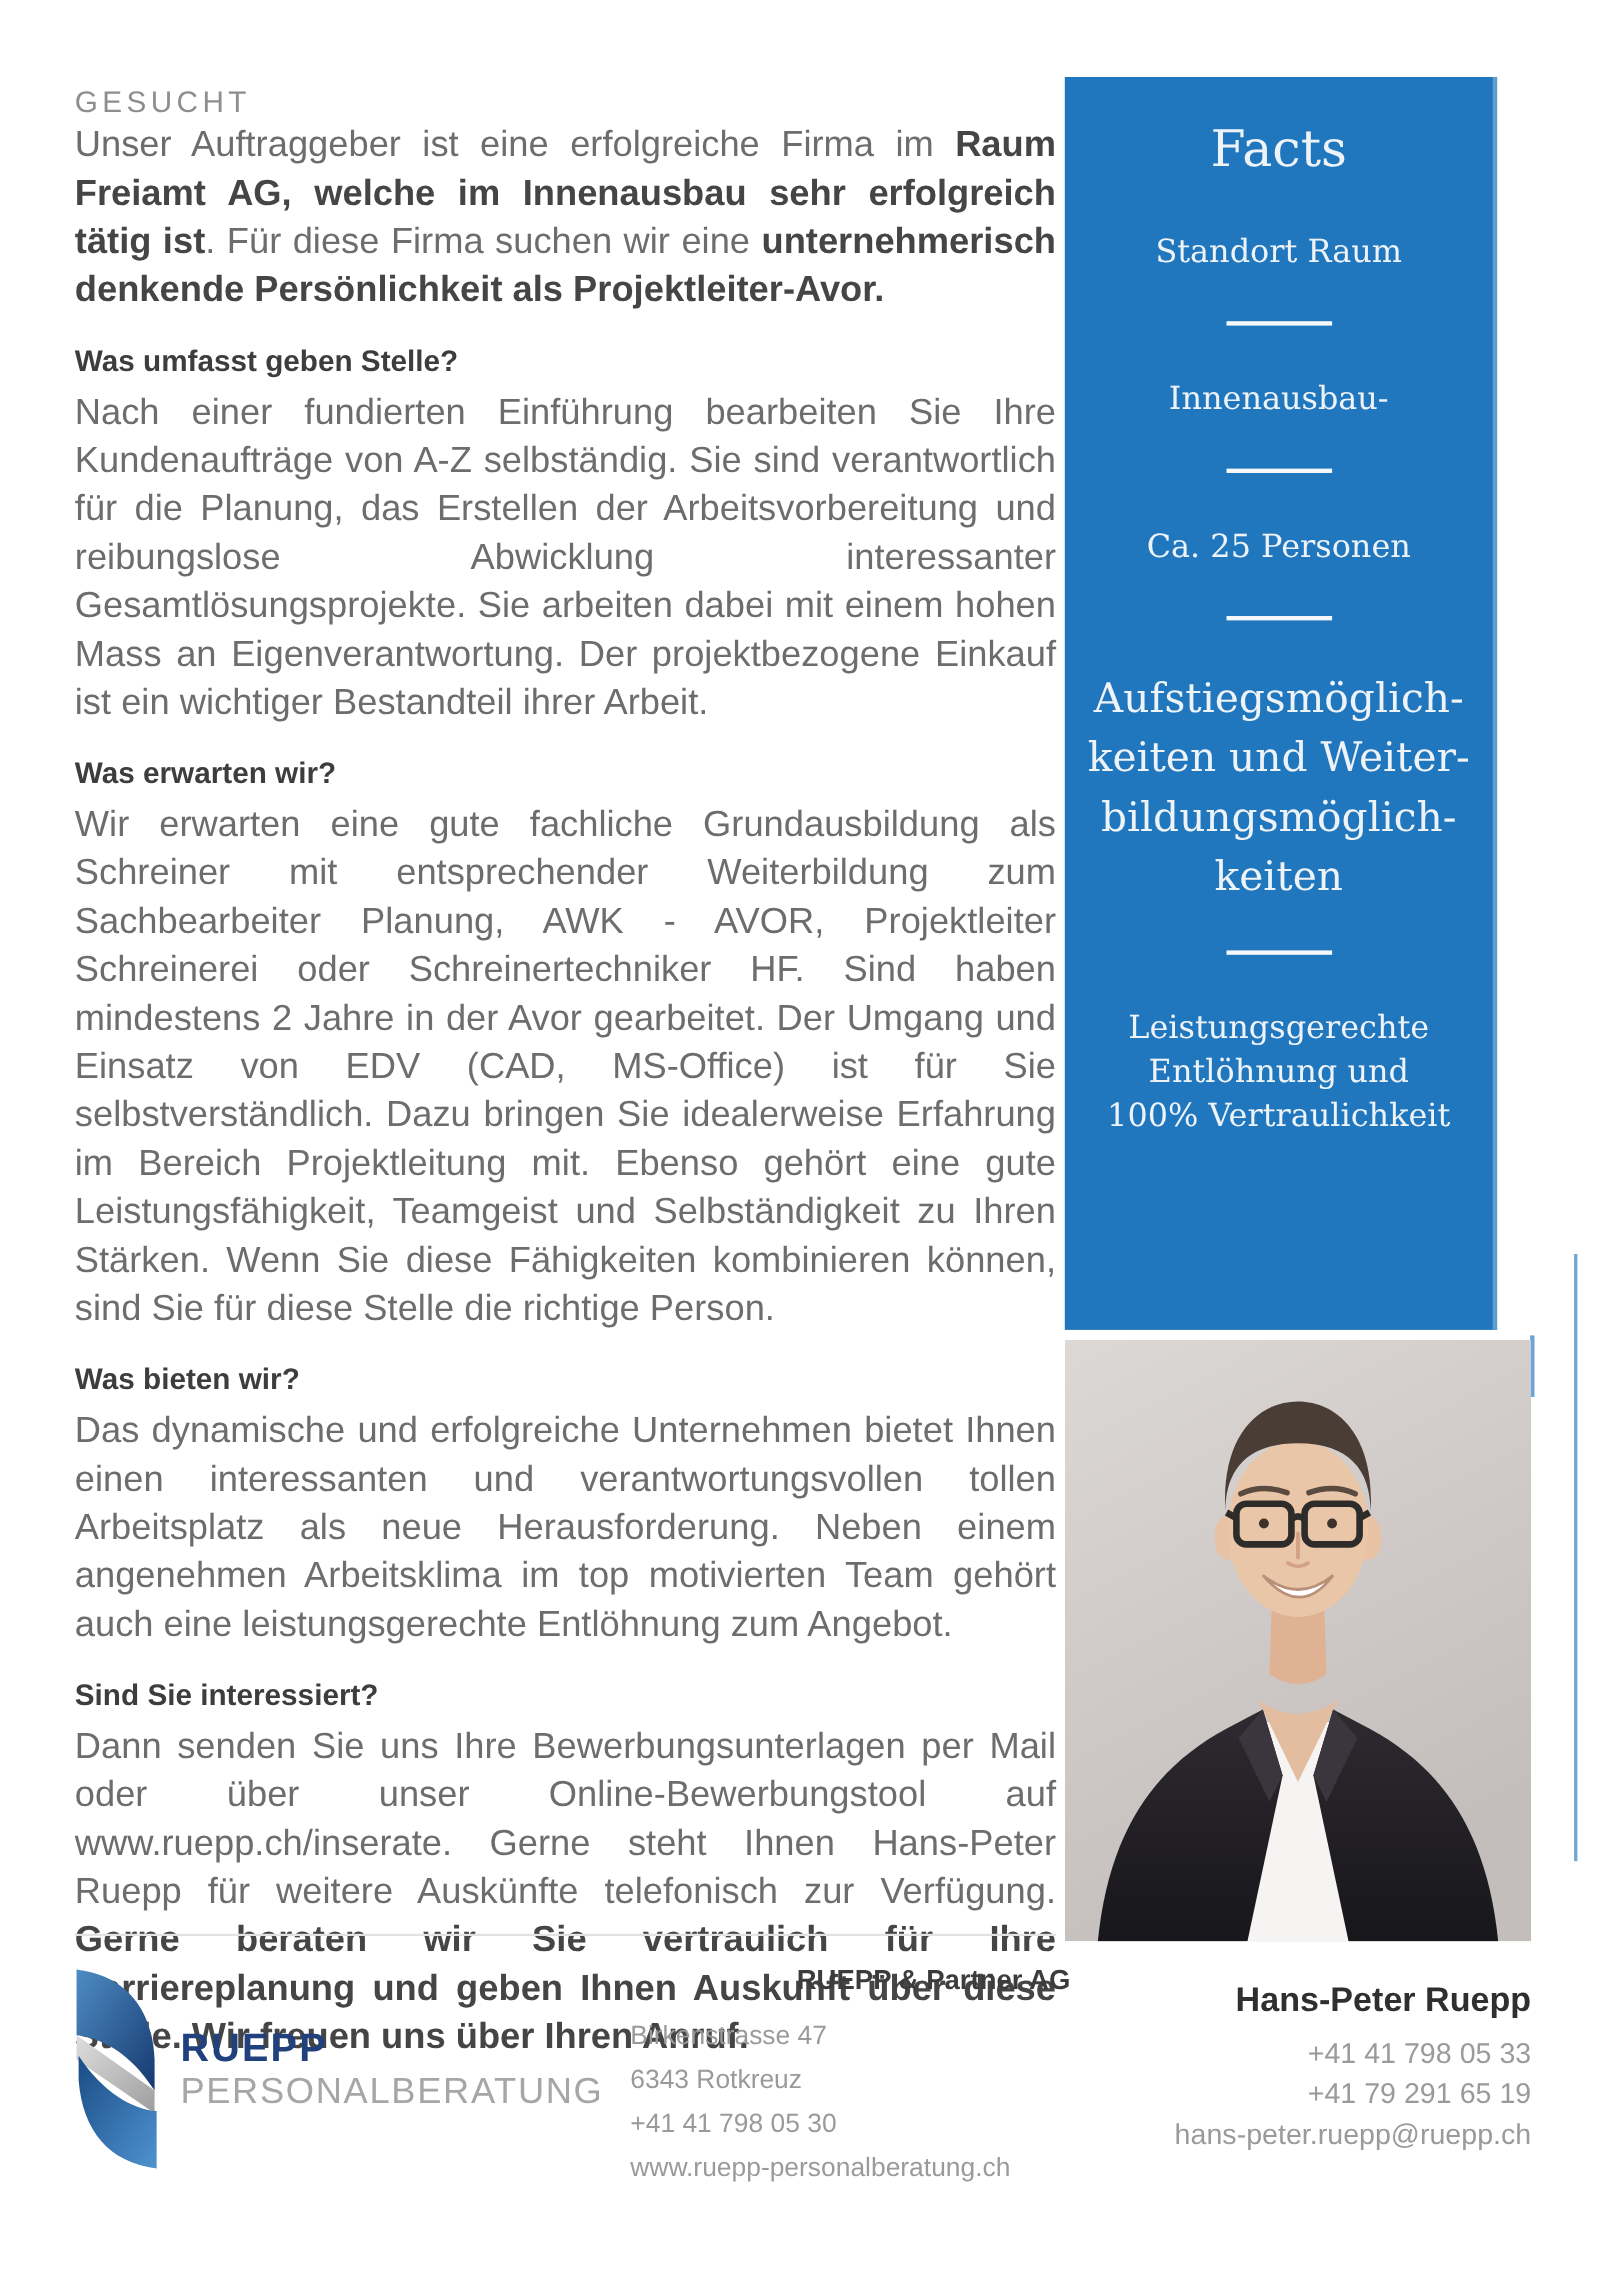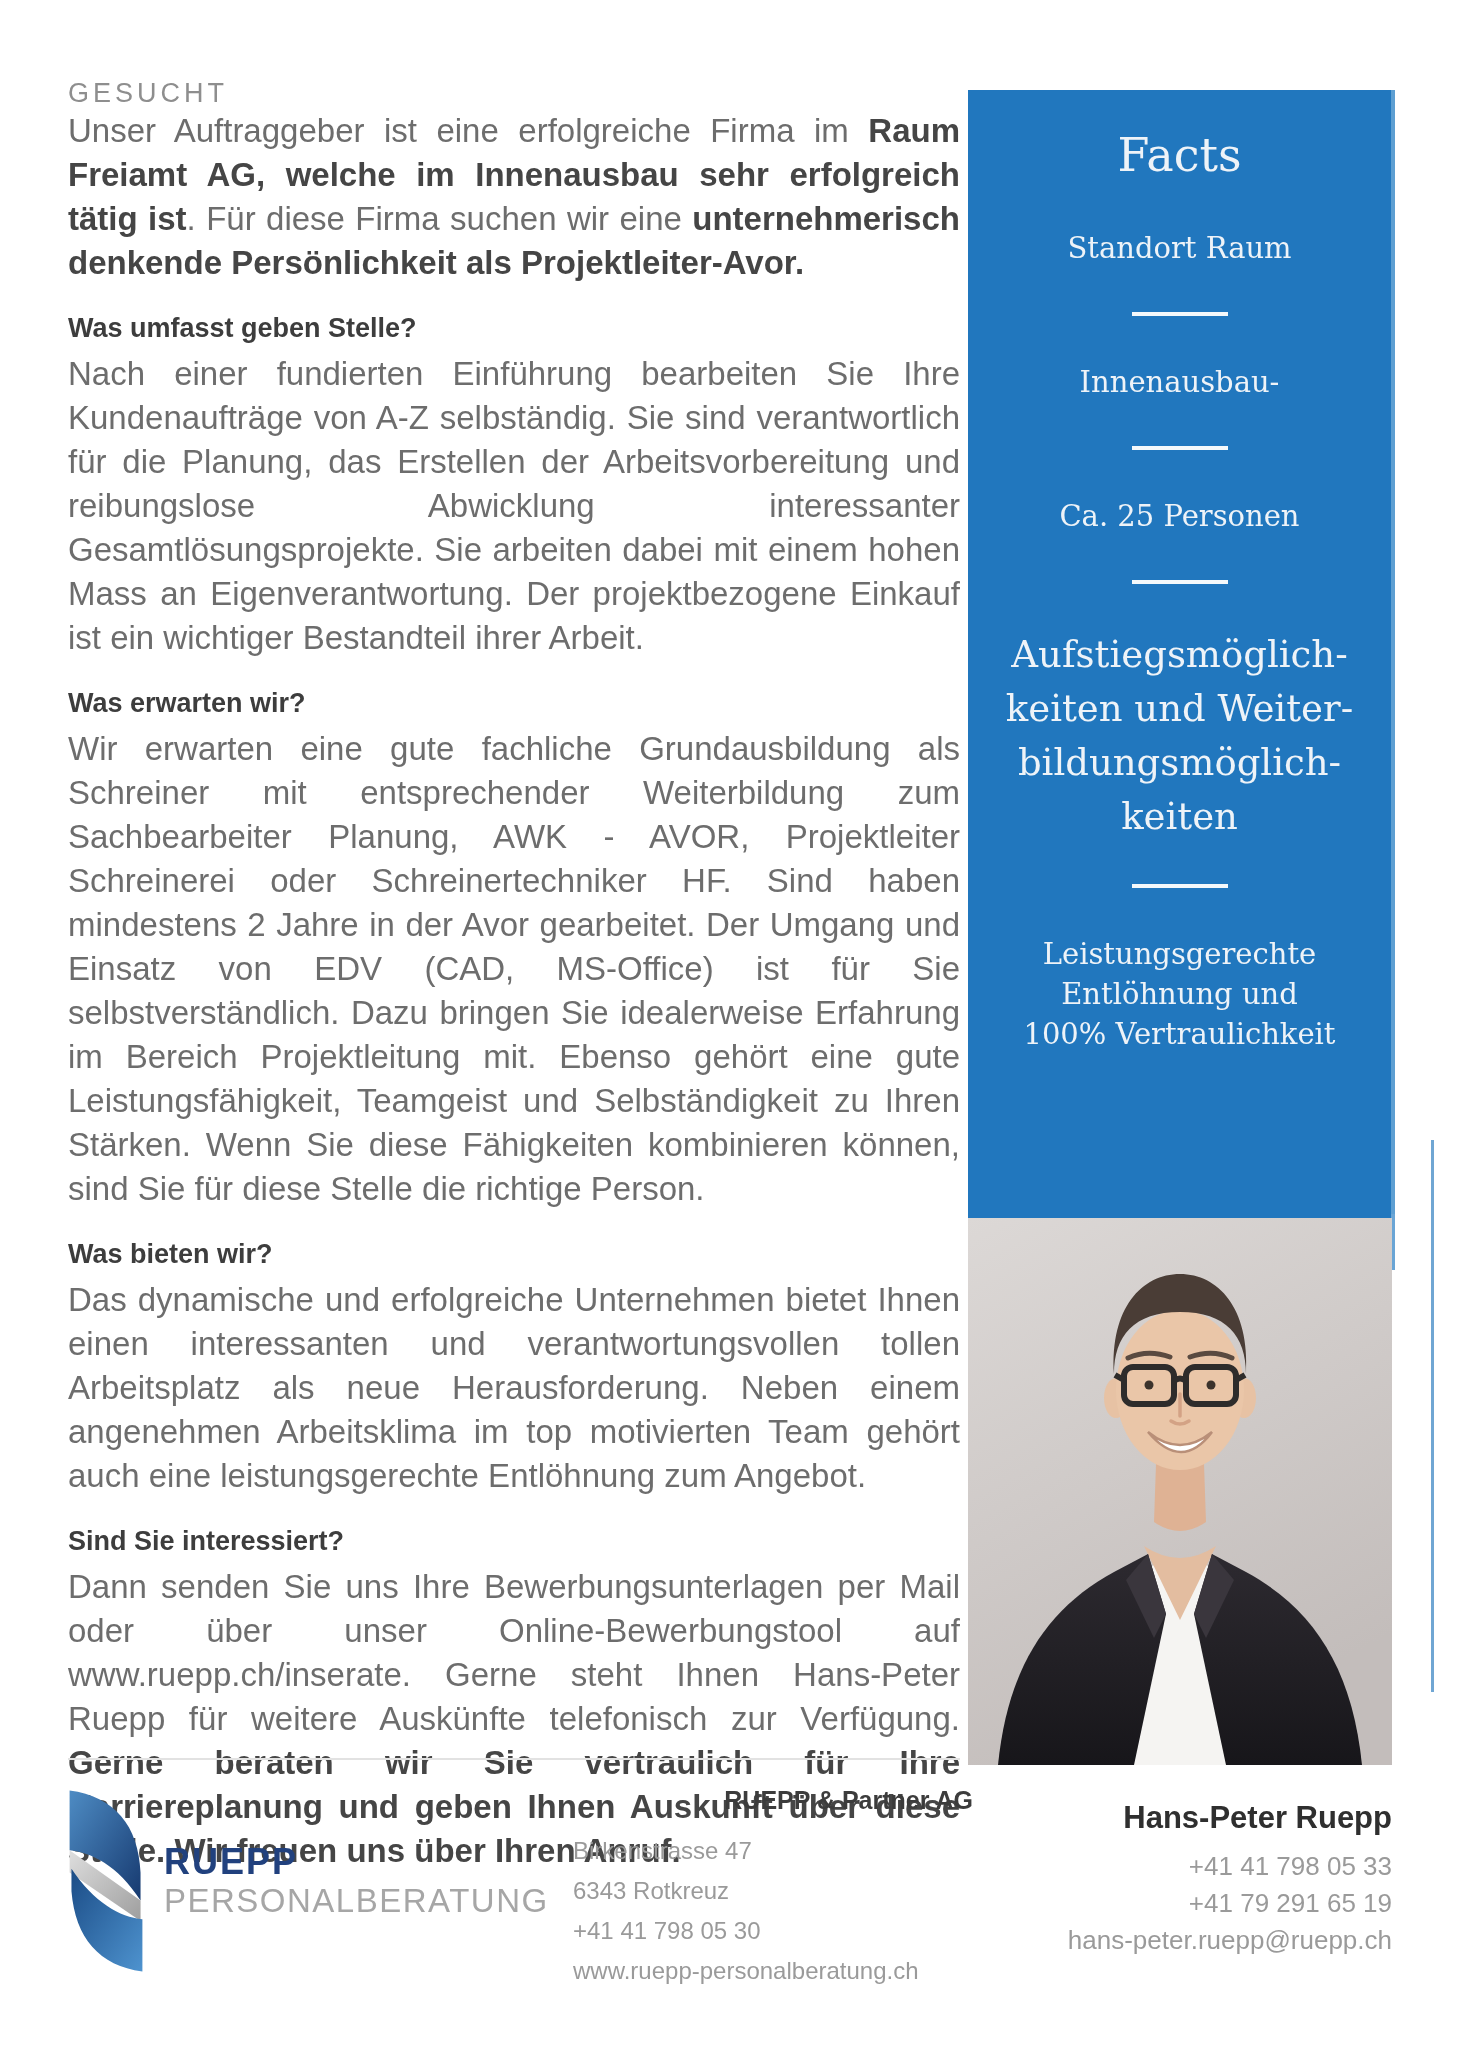--- a/index.html
+++ b/index.html
@@ -12,21 +12,21 @@
   .job-title{font-family:"DejaVu Serif",serif;font-weight:700;color:#4b4b4b;
              font-size:45px;line-height:1.3;margin-top:18px;margin-bottom:36px;letter-spacing:.5px;
              text-shadow:0 1px 0 rgba(255,255,255,.6);}
   .para{font-size:33px;line-height:44px;color:#6d6d6d;text-align:justify;margin:0;}
   .para strong,.intro strong{color:#454545;font-weight:700;}
   .section{margin-top:26px;}
   .section-heading{font-size:27px;font-weight:700;color:#3d3d3d;margin:28px 0 8px 0;}
   .text-link{color:#6d6d6d;text-decoration:none;}
 
   
-  .sidebar{position:absolute;left:968px;top:90px;width:427px;height:1139px;background:#2177be;
+  .sidebar{position:absolute;left:968px;top:70px;width:393px;height:1139px;background:#2177be;
            color:#eef3f8;font-family:"DejaVu Serif",serif;text-align:center;
            border-right:4px solid #5e9fd2;box-sizing:border-box;}
   .facts-title{padding-top:38px;font-size:46px;font-weight:400;}
   .fact{font-size:29px;line-height:40px;margin-top:46px;}
   .fact.large{font-size:37px;line-height:54px;margin-top:40px;}
   .fact-divider{width:96px;height:4px;background:#f4f8fb;margin:44px auto;border:none;}
   .sliver-ext{position:absolute;left:1391px;top:1214px;width:4px;height:56px;background:#6aa5d5;}
   .thin-rule{position:absolute;left:1431px;top:1140px;width:3px;height:552px;background:#4c90c8;opacity:.8;}
 
   

